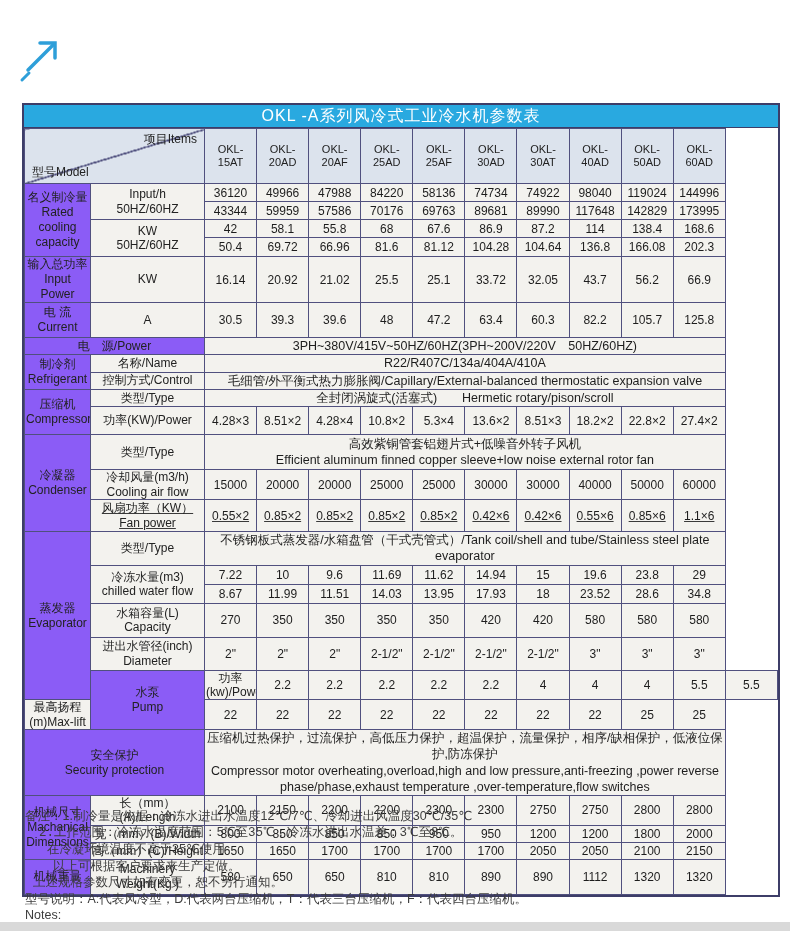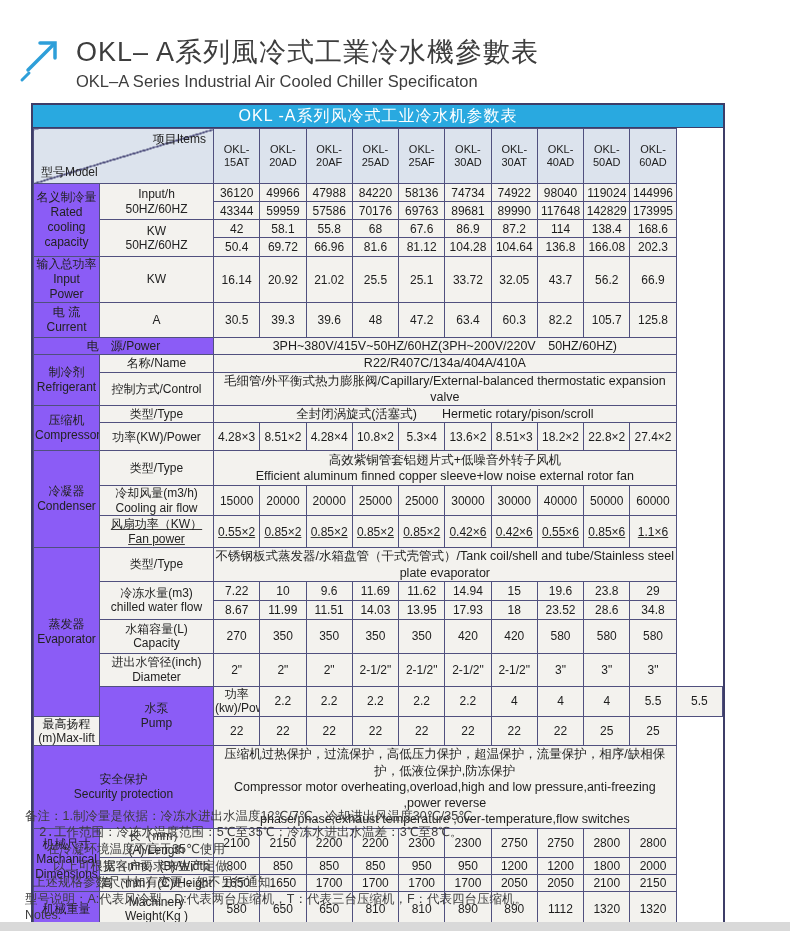--- a/index.html
+++ b/index.html
@@ -8,21 +8,21 @@
   .page { width:790px; height:931px; position:relative; background:#ffffff; overflow:hidden; }
 
   
   .title-block { display:flex; align-items:flex-start; padding:30px 0 0 14px; }
   .logo { width:56px; height:56px; flex:0 0 auto; margin-right:6px; }
   .titles { padding-top:4px; }
   .title-zh { font-size:27px; font-weight:500; color:#3d3d3d; letter-spacing:1px; }
   .title-en { font-size:16.5px; font-weight:400; color:#3d3d3d; margin-top:2px; }
 
   
-  .table-wrap { position:absolute; left:31px; top:103px; width:694px; border:2px solid #3d3d68; }
+  .table-wrap { position:absolute; left:22px; top:103px; width:758px; border:2px solid #3d3d68; }
   .caption-bar { height:23px; background:#29a9e0; color:#ffffff; text-align:center;
                  font-size:16px; line-height:22px; letter-spacing:1px; border-bottom:1px solid #3d3d68; }
   table { border-collapse:collapse; table-layout:fixed; width:100%; }
   col.c-lbl { width:66px; } col.c-itm { width:114px; }
   th,td { border:1px solid #50507e; white-space:pre-line; text-align:center;
           vertical-align:middle; font-weight:400; overflow:hidden; padding:0 1px; }
   th.mod { background:#dce3ed; font-size:11px; line-height:1.15; height:28px; color:#222; }
   .corner { background:#dce3ed; position:relative; height:28px;
             background-image:linear-gradient(to bottom right,
               transparent calc(50% - 0.8px), #50507e calc(50% - 0.8px),
@@ -44,24 +44,20 @@
 <body>
 
 <div class="page">
 
   <div class="title-block">
     <svg class="logo" viewBox="0 0 56 56">
       <path d="M14 40 L40 14" stroke="#2e9fd9" stroke-width="3.5" fill="none" stroke-linecap="round"></path>
       <path d="M26 13 L41 13 L41 28" stroke="#2e9fd9" stroke-width="3.5" fill="none" stroke-linecap="round" stroke-linejoin="miter"></path>
       <path d="M8 50 L15 43" stroke="#2e9fd9" stroke-width="3" fill="none" stroke-linecap="round"></path>
     </svg>
-    <div class="titles">
-      <div class="title-zh">OKL– A系列風冷式工業冷水機參數表</div>
-      <div class="title-en">OKL–A Series Industrial Air Cooled Chiller Specificaton</div>
-    </div>
   </div>
 
   <div class="table-wrap">
     <div class="caption-bar">OKL -A系列风冷式工业冷水机参数表</div>
     <table>
       <colgroup id="cols">
         <col class="c-lbl">
           <col class="c-itm">
       <col>
           <col>

